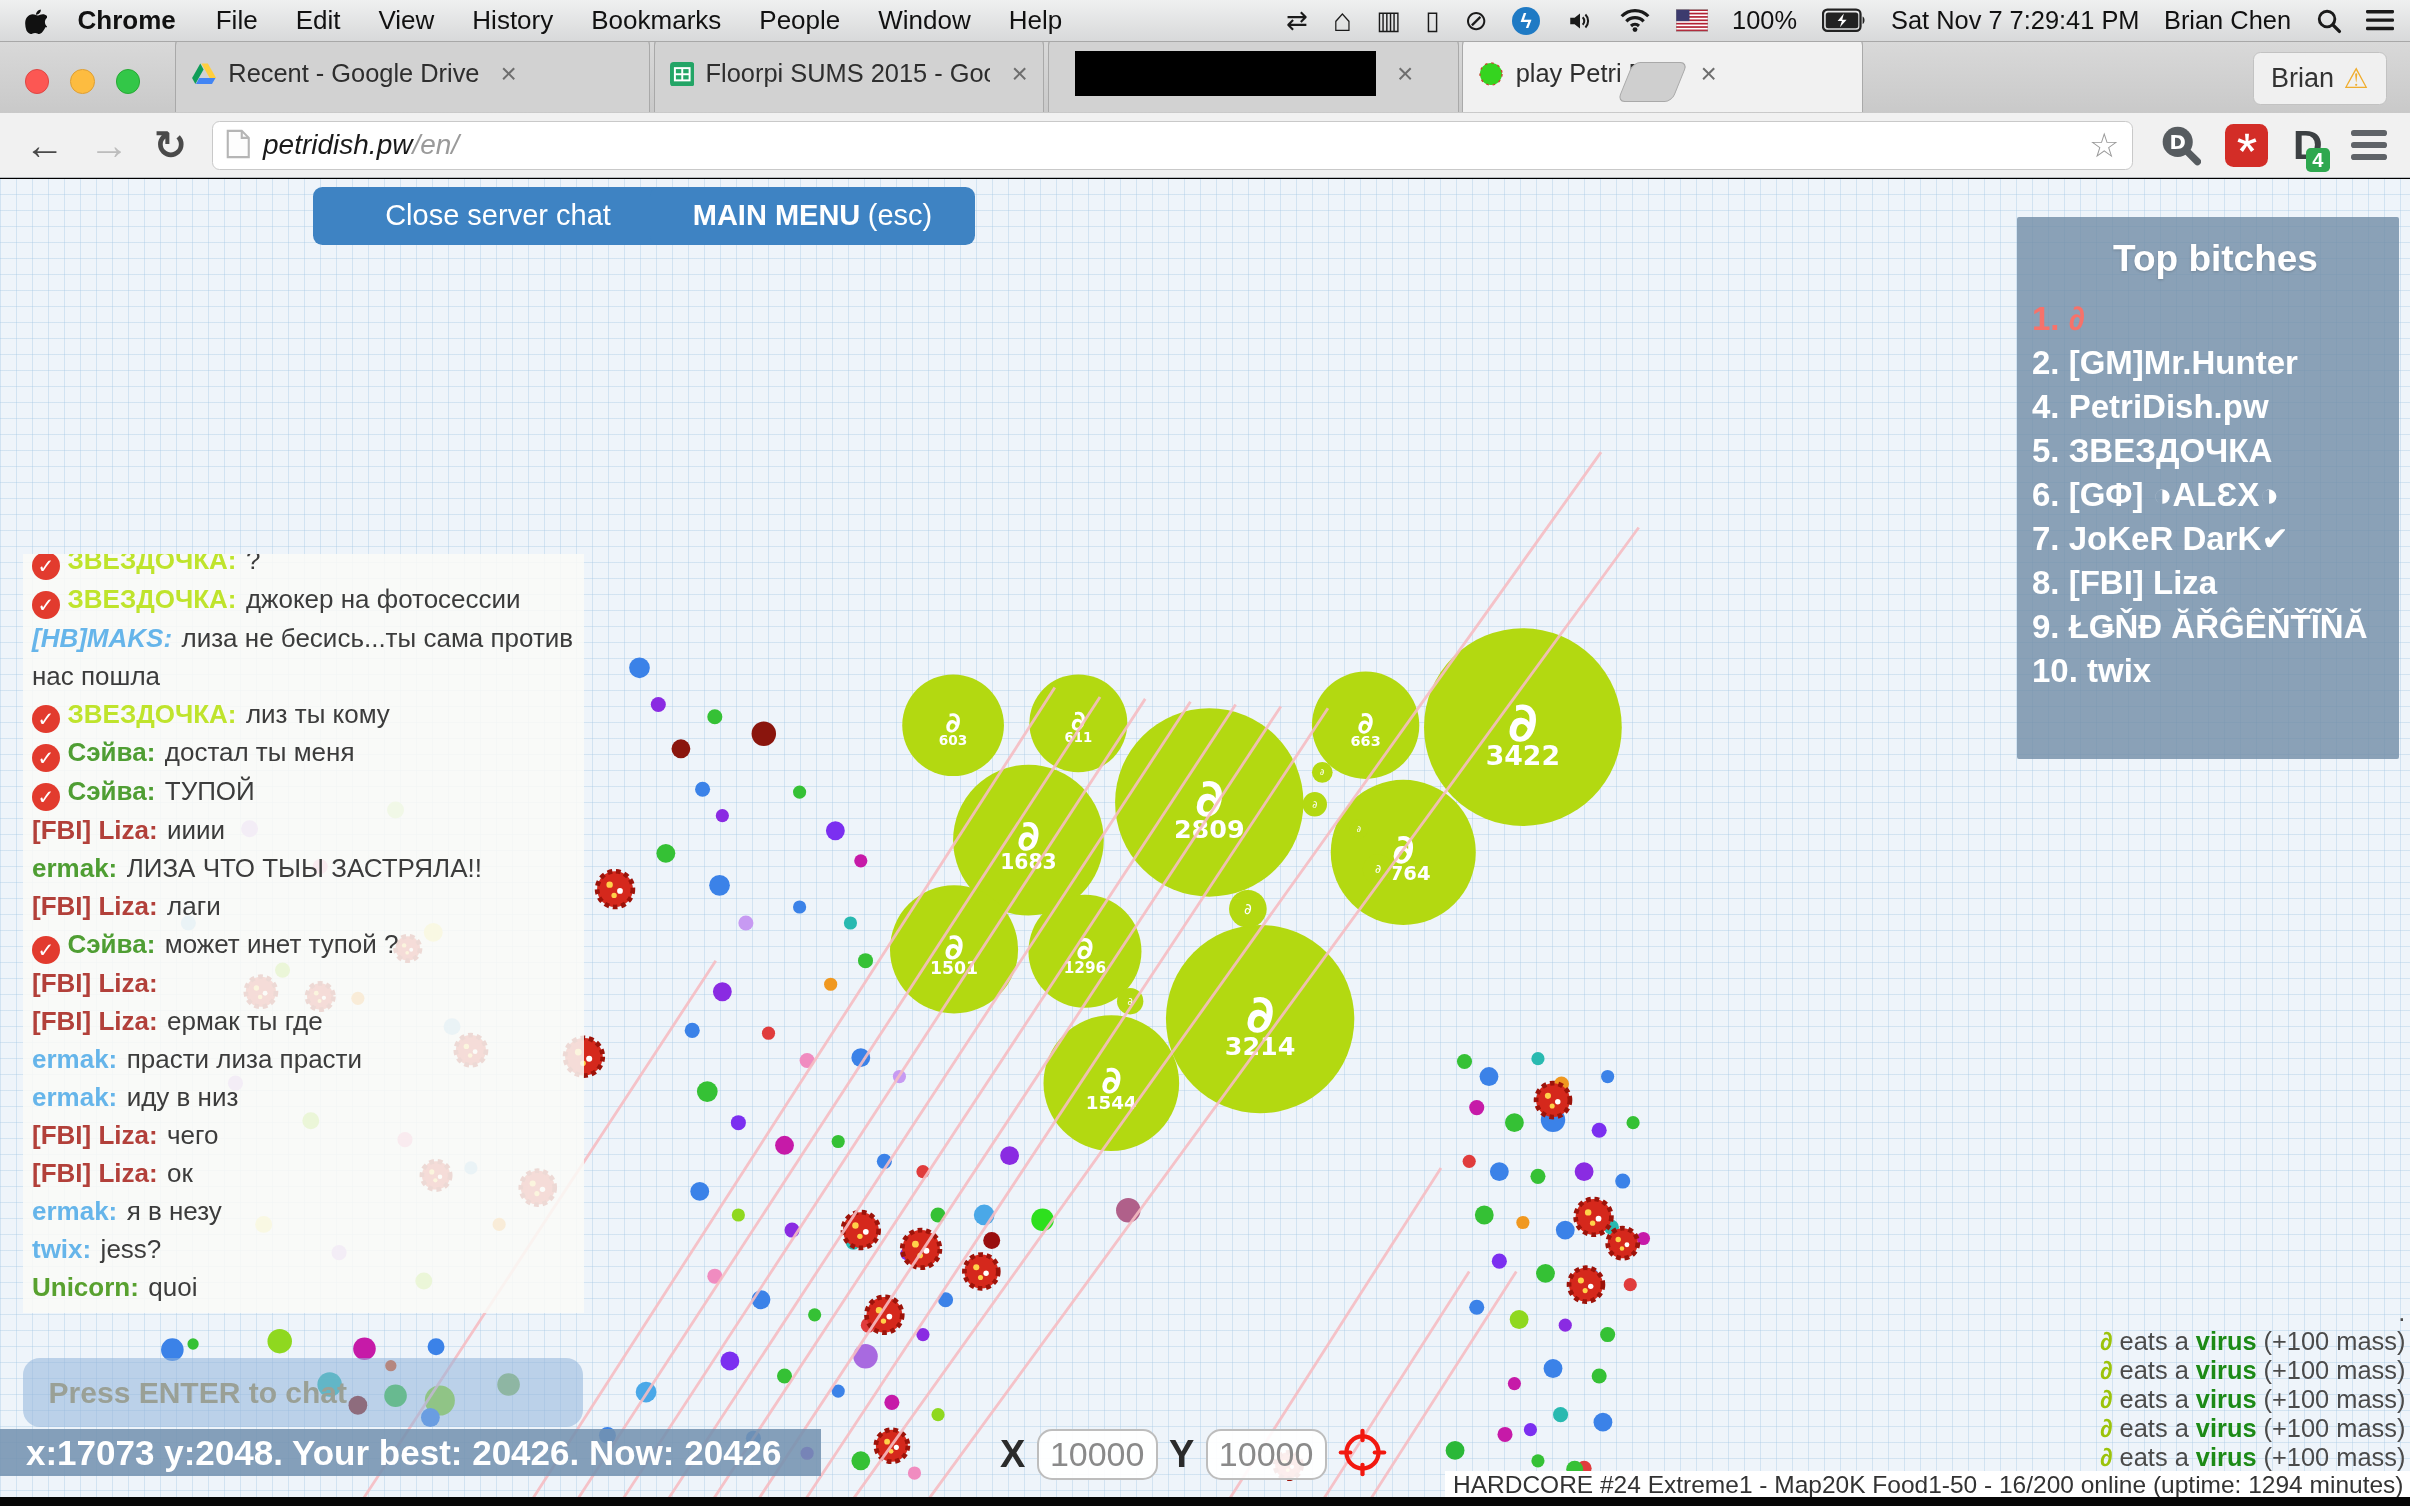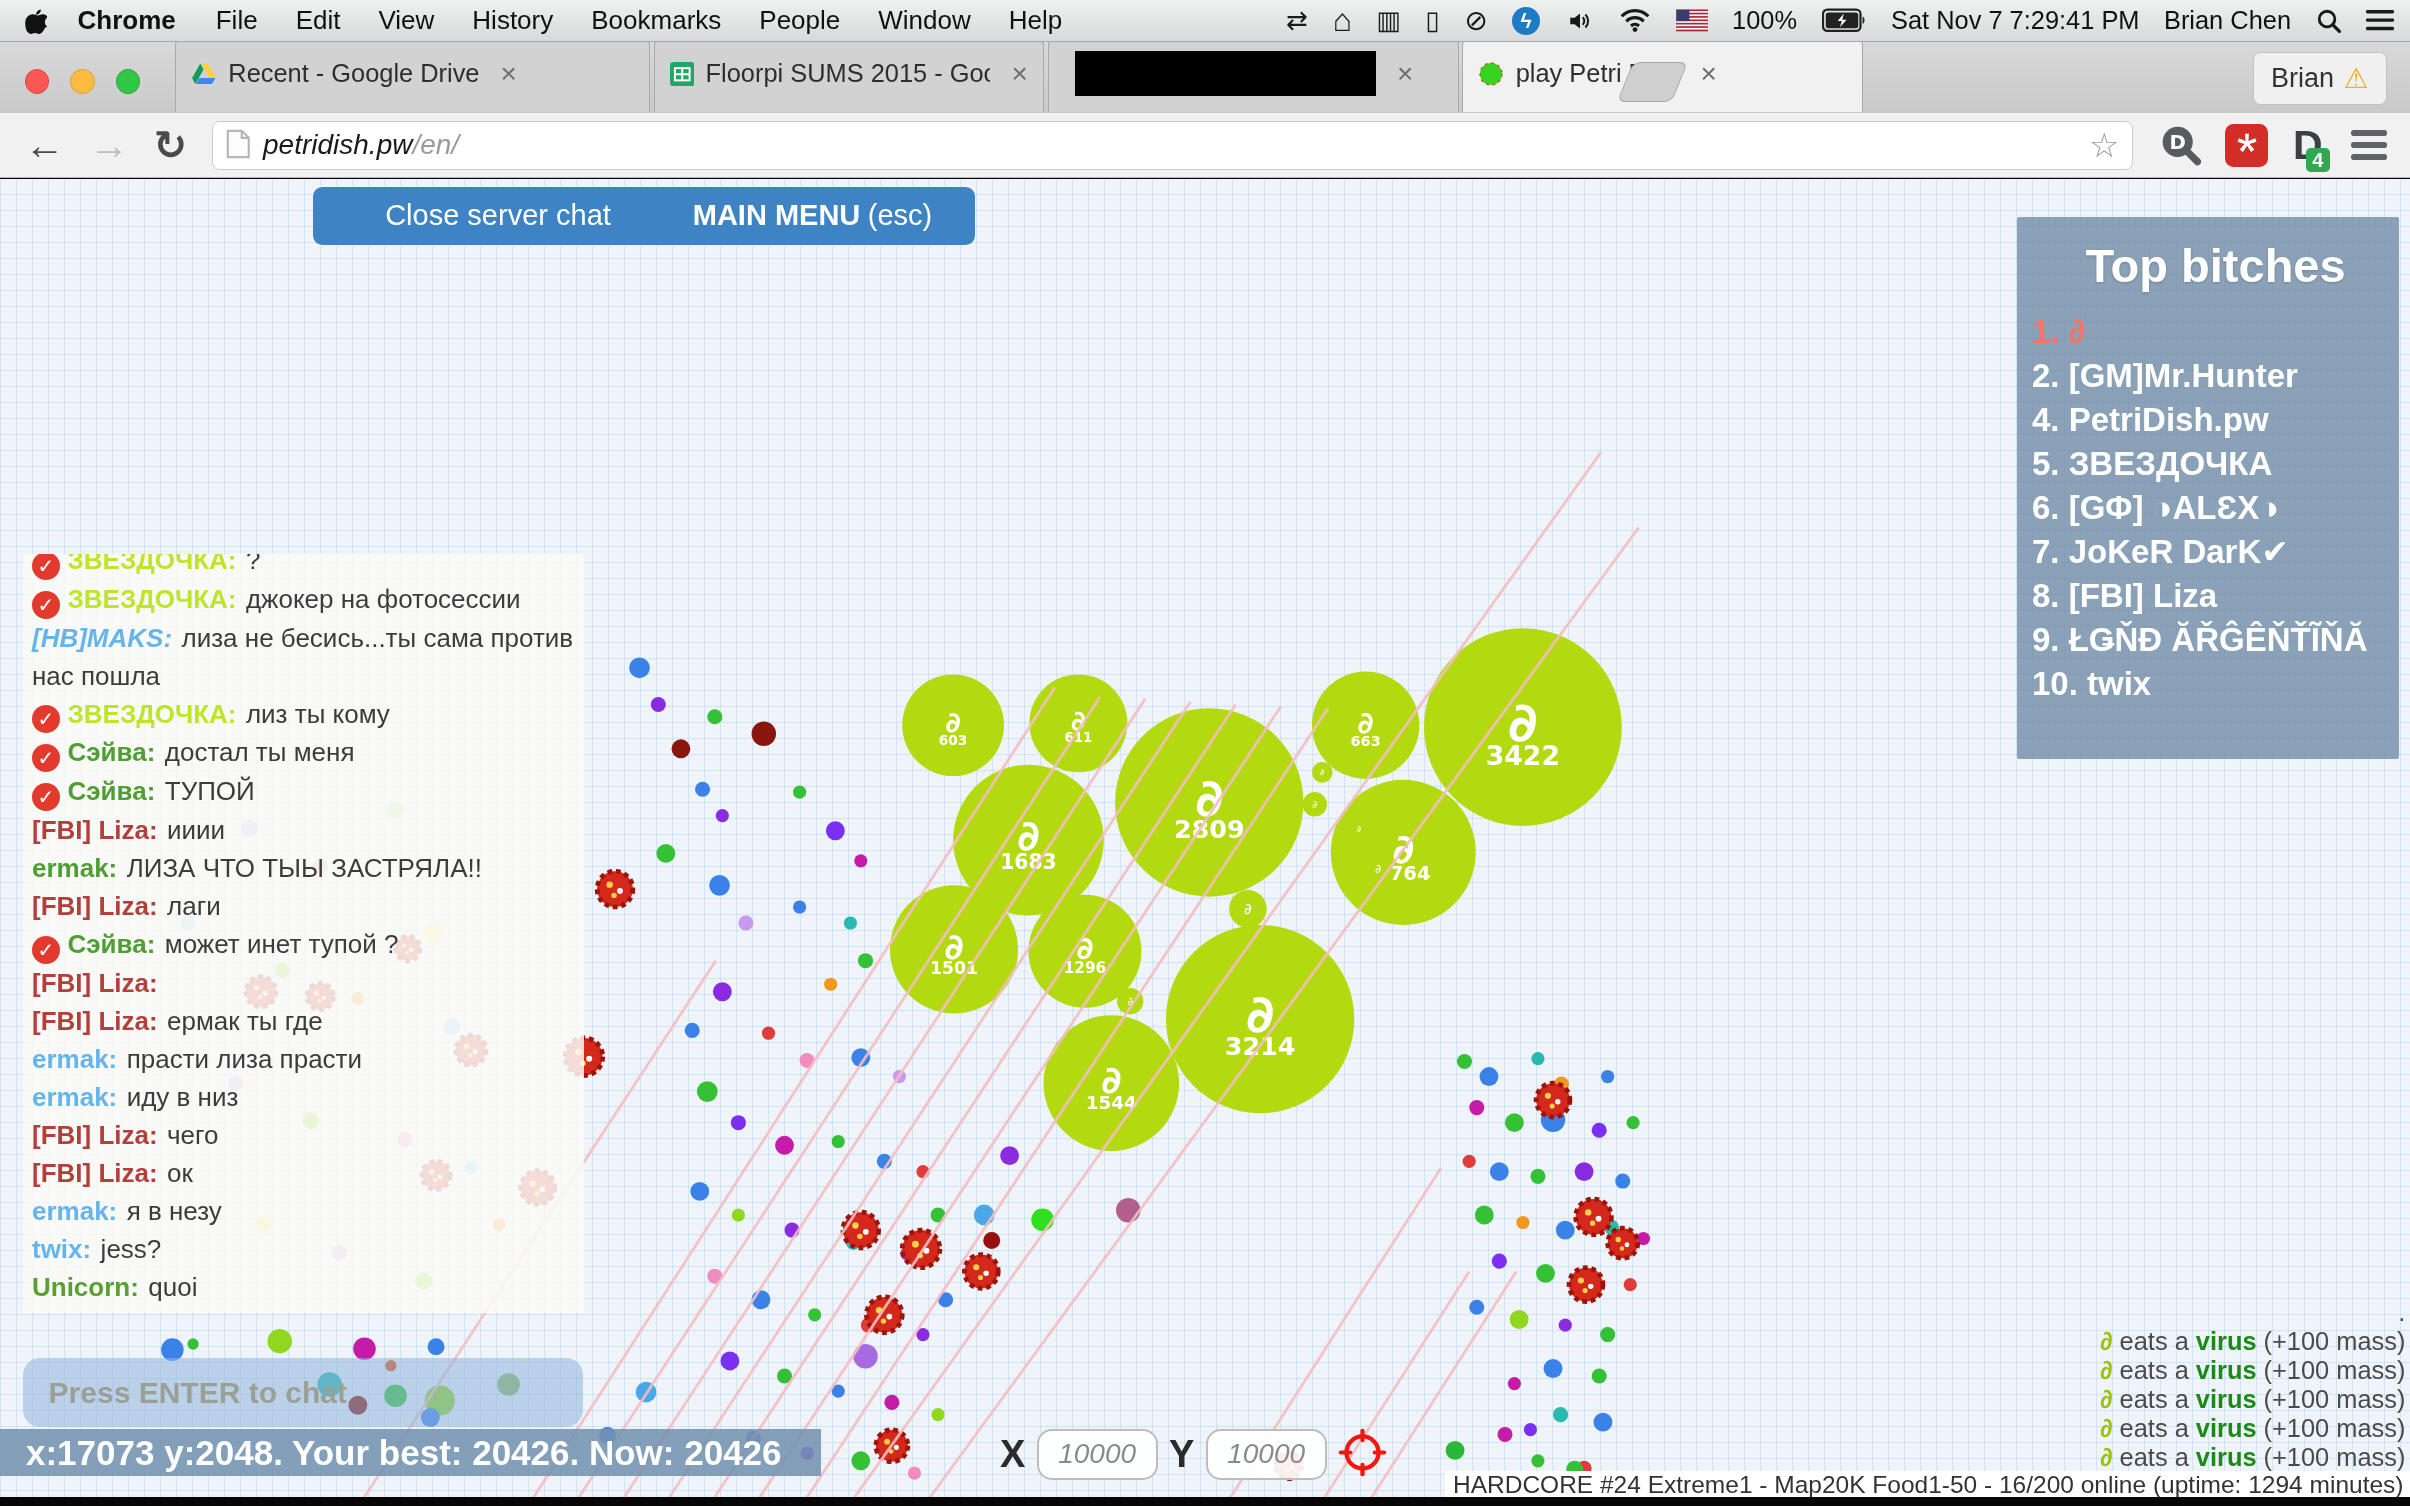--- a/index.html
+++ b/index.html
@@ -61,42 +61,42 @@
     overflow:hidden;z-index:1;}
   #canvas-svg{position:absolute;top:-179px;left:0;z-index:1;}
   .btn-blue{position:absolute;top:7.5px;height:58px;background:#3e83c3;border-radius:9.4px;color:#fff;
     font-size:29px;display:flex;align-items:center;justify-content:center;padding:0 26px;z-index:6;margin-left:12px;}
   #btn-close-chat{left:301px;width:318px;}
   #btn-main-menu{left:638px;width:273px;}
   #btn-main-menu b{margin-right:7.5px;}
   
   #leaderboard{position:absolute;left:2017px;top:38px;width:382px;height:542px;
     background:rgba(112,140,166,.8);color:#fff;z-index:6;border-radius:1.9px;}
-  #lb-title{text-align:center;font-size:47px;font-weight:bold;margin-top:21px;text-shadow:0 0.9px 2.8px rgba(0,0,0,.18);padding-left:15px;}
+  #lb-title{text-align:center;font-size:37px;font-weight:bold;margin-top:21px;text-shadow:0 0.9px 2.8px rgba(0,0,0,.18);padding-left:15px;}
   #lb-rows{margin:17px 0 0 15px;font-size:33px;font-weight:bold;line-height:44px;white-space:nowrap;}
   .lb-hl{color:#f7726a;}
   
   #chat-panel{position:absolute;left:22.6px;top:375px;width:561px;height:759px;
     background:rgba(250,250,247,.86);overflow:hidden;z-index:5;}
   #chat-inner{margin:-13px 0 0 9.4px;font-size:26px;color:#3c3c3c;}
   .msg{line-height:38px;}
   .msg .nm{font-weight:bold;margin-right:9.4px;}
   .badge{display:inline-block;width:28px;height:28px;background:#e23b2e;border-radius:50%;color:#fff;
     font-size:20px;line-height:28px;text-align:center;font-weight:bold;margin-right:7.5px;vertical-align:-3.8px;}
   #chat-input{position:absolute;left:22.6px;top:1179px;width:508px;height:55px;border:none;outline:none;
     background:rgba(145,180,218,.55);border-radius:17px;padding:7px 26px;font-size:30px;font-weight:bold;
     color:#9aa096;z-index:6;font-family:"Liberation Sans","DejaVu Sans",sans-serif;}
   #chat-input::placeholder{color:#9aa096;opacity:1;}
   #status-bar{position:absolute;left:0;top:1250px;width:795px;height:47px;background:rgba(116,146,176,.87);
     color:#fff;font-weight:bold;font-size:35px;line-height:47px;padding-left:26px;z-index:6;}
   
   #coords{position:absolute;left:1000px;top:1249px;display:flex;align-items:center;gap:11.3px;z-index:6;}
   #coords .lbl{font-size:38px;font-weight:bold;color:#2b2b2b;}
   #coords input{width:113px;height:45px;border:2.8px solid #bdbdbd;border-radius:15px;background:rgba(255,255,255,.92);
-    font-size:28px;color:#8a8a8a;text-align:center;outline:none;font-family:"Liberation Sans","DejaVu Sans",sans-serif;font-style:italic;}
+    font-size:34px;color:#8a8a8a;text-align:center;outline:none;font-family:"Liberation Sans","DejaVu Sans",sans-serif;}
   
   #event-log{position:absolute;right:5.6px;top:1119px;text-align:right;font-size:25.4px;color:#4a4a4a;
     line-height:29px;z-index:6;}
   #event-log .who{color:#9cc30b;font-weight:bold;}
   #event-log .what{color:#1c8a16;font-weight:bold;}
   #server-bar{position:absolute;right:0;top:1292px;height:28px;background:#fff;color:#333;
     font-size:24.5px;line-height:28px;padding:0 7.5px;z-index:6;white-space:nowrap;}
   #dock-strip{position:absolute;left:0;top:1497px;width:2411px;height:9.4px;background:#060606;z-index:60;}
 </style>
 </head>

